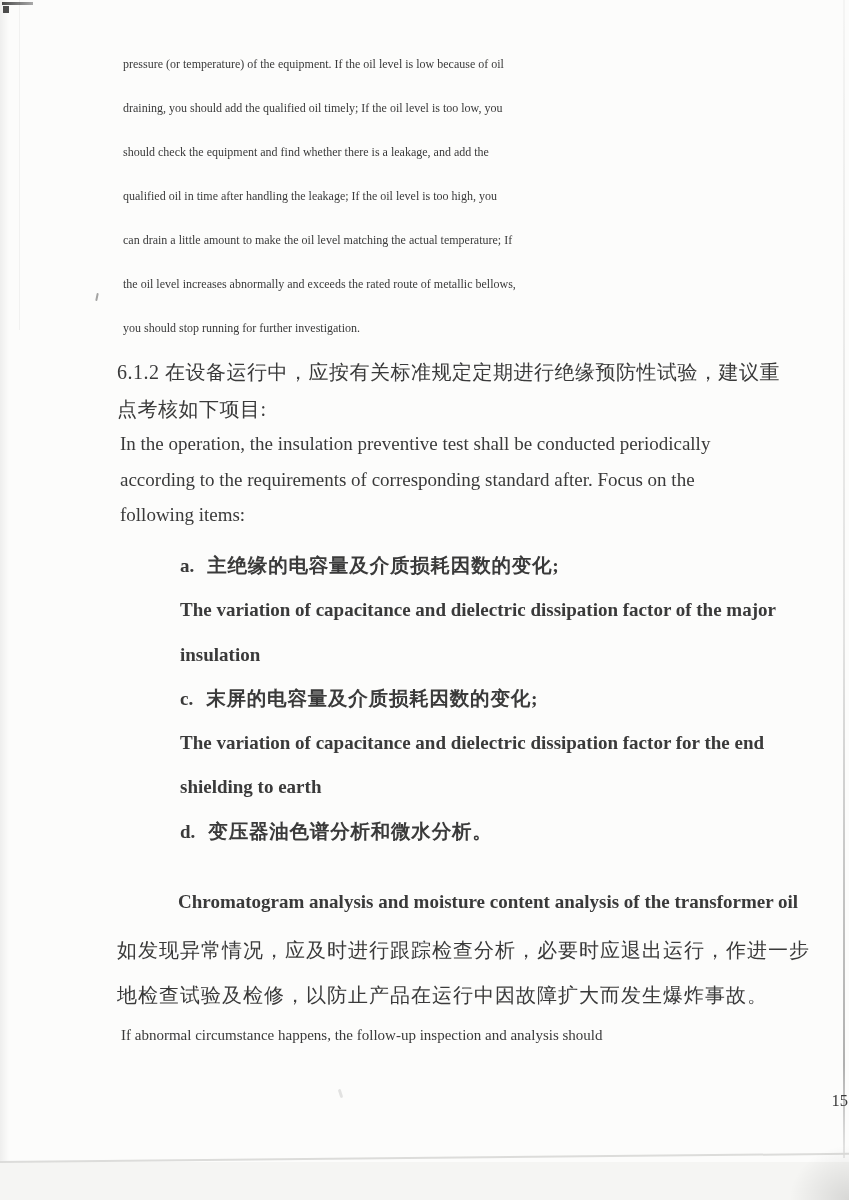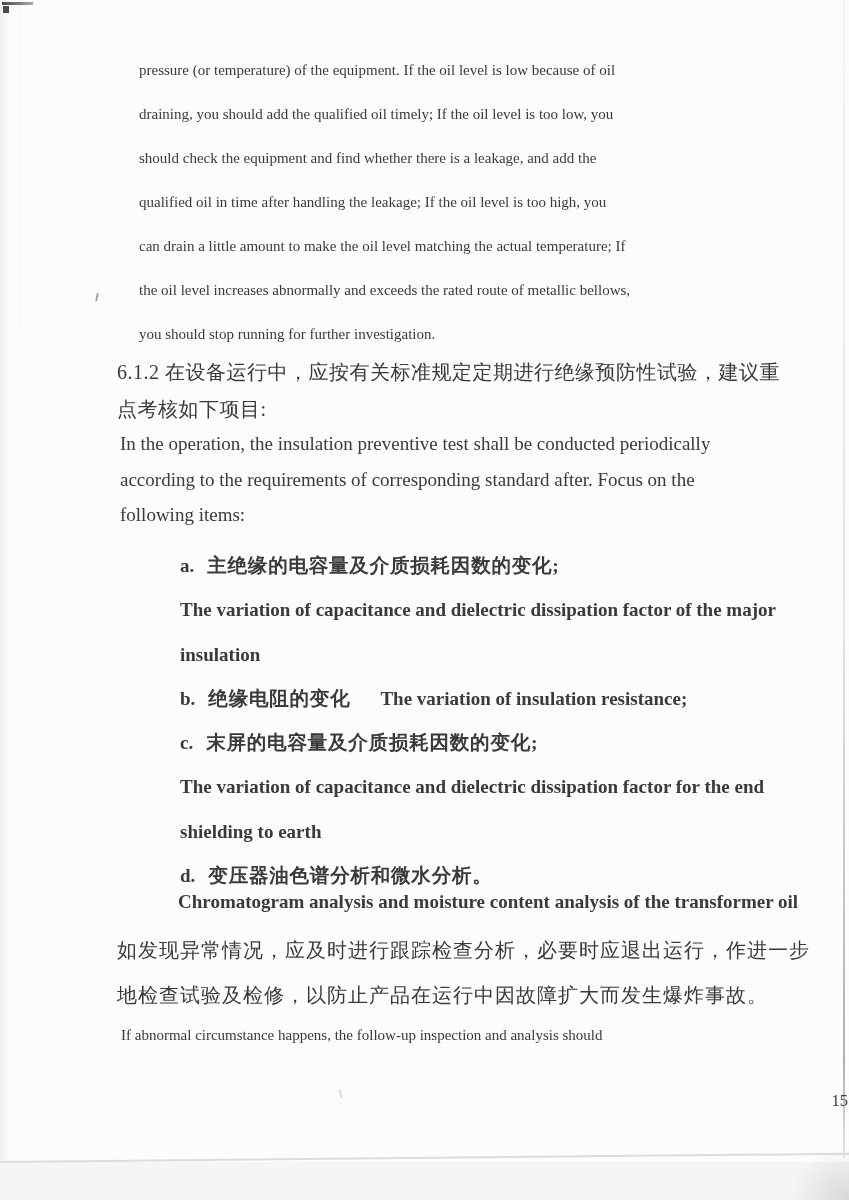--- a/index.html
+++ b/index.html
@@ -9,21 +9,21 @@
     height: 1200px;
     background: #fcfcfb;
     overflow: hidden;
     font-family: "Liberation Serif", "DejaVu Serif", serif;
     color: #3a3a3a;
   }
   .tl { white-space: nowrap; }
   .abs { position: absolute; }
 
   
-  #para1       { left: 123px; top: 48px;  line-height: 44px; font-size: 15px; margin-left: 16px; }
+  #para1       { left: 123px; top: 42px;  line-height: 44px; font-size: 12px; }
   #zh612       { left: 117px; top: 354px; line-height: 37px; font-size: 20px; letter-spacing: 0.5px; }
   #en612       { left: 120px; top: 426px; line-height: 35.5px; font-size: 19px; }
   #itemsblock  { left: 180px; top: 544px; line-height: 44.3px; font-size: 19px; font-weight: bold; }
   #itemsblock .zh { font-size: 19.5px; letter-spacing: 0.8px; }
   #chromline   { left: 178px; top: 891px; font-size: 19px; font-weight: bold; }
   #zhfollow    { left: 117px; top: 928px; line-height: 44.5px; font-size: 20px; letter-spacing: 1px; }
   #enfollow    { left: 121px; top: 1027px; font-size: 15px; }
   #pagenum     { left: 38px;  top: 1091px; width: 810px; text-align: right; font-size: 16.5px; }
 
   .lbl { display: inline-block; margin-right: 13px; }
@@ -83,23 +83,20 @@
     <div class="tl">following items:</div>
   </div>
 
   <div class="abs" id="itemsblock">
     <div class="tl">
       <span class="lbl">a.</span><span class="zh">主绝缘的电容量及介质损耗因数的变化;</span>
     </div>
     <div class="tl">The variation of capacitance and dielectric dissipation factor of the major</div>
     <div class="tl">insulation</div>
     <div class="tl">
-      <span class="lbl">b.</span><span class="zh">绝缘电阻的变化</span><span class="inline-en">The variation of insulation resistance;</span>
-    </div>
-    <div class="tl">
       <span class="lbl">c.</span><span class="zh">末屏的电容量及介质损耗因数的变化;</span>
     </div>
     <div class="tl">The variation of capacitance and dielectric dissipation factor for the end</div>
     <div class="tl">shielding to earth</div>
     <div class="tl">
       <span class="lbl">d.</span><span class="zh">变压器油色谱分析和微水分析。</span>
     </div>
   </div>
 
   <div class="abs tl" id="chromline">Chromatogram analysis and moisture content analysis of the transformer oil</div>

